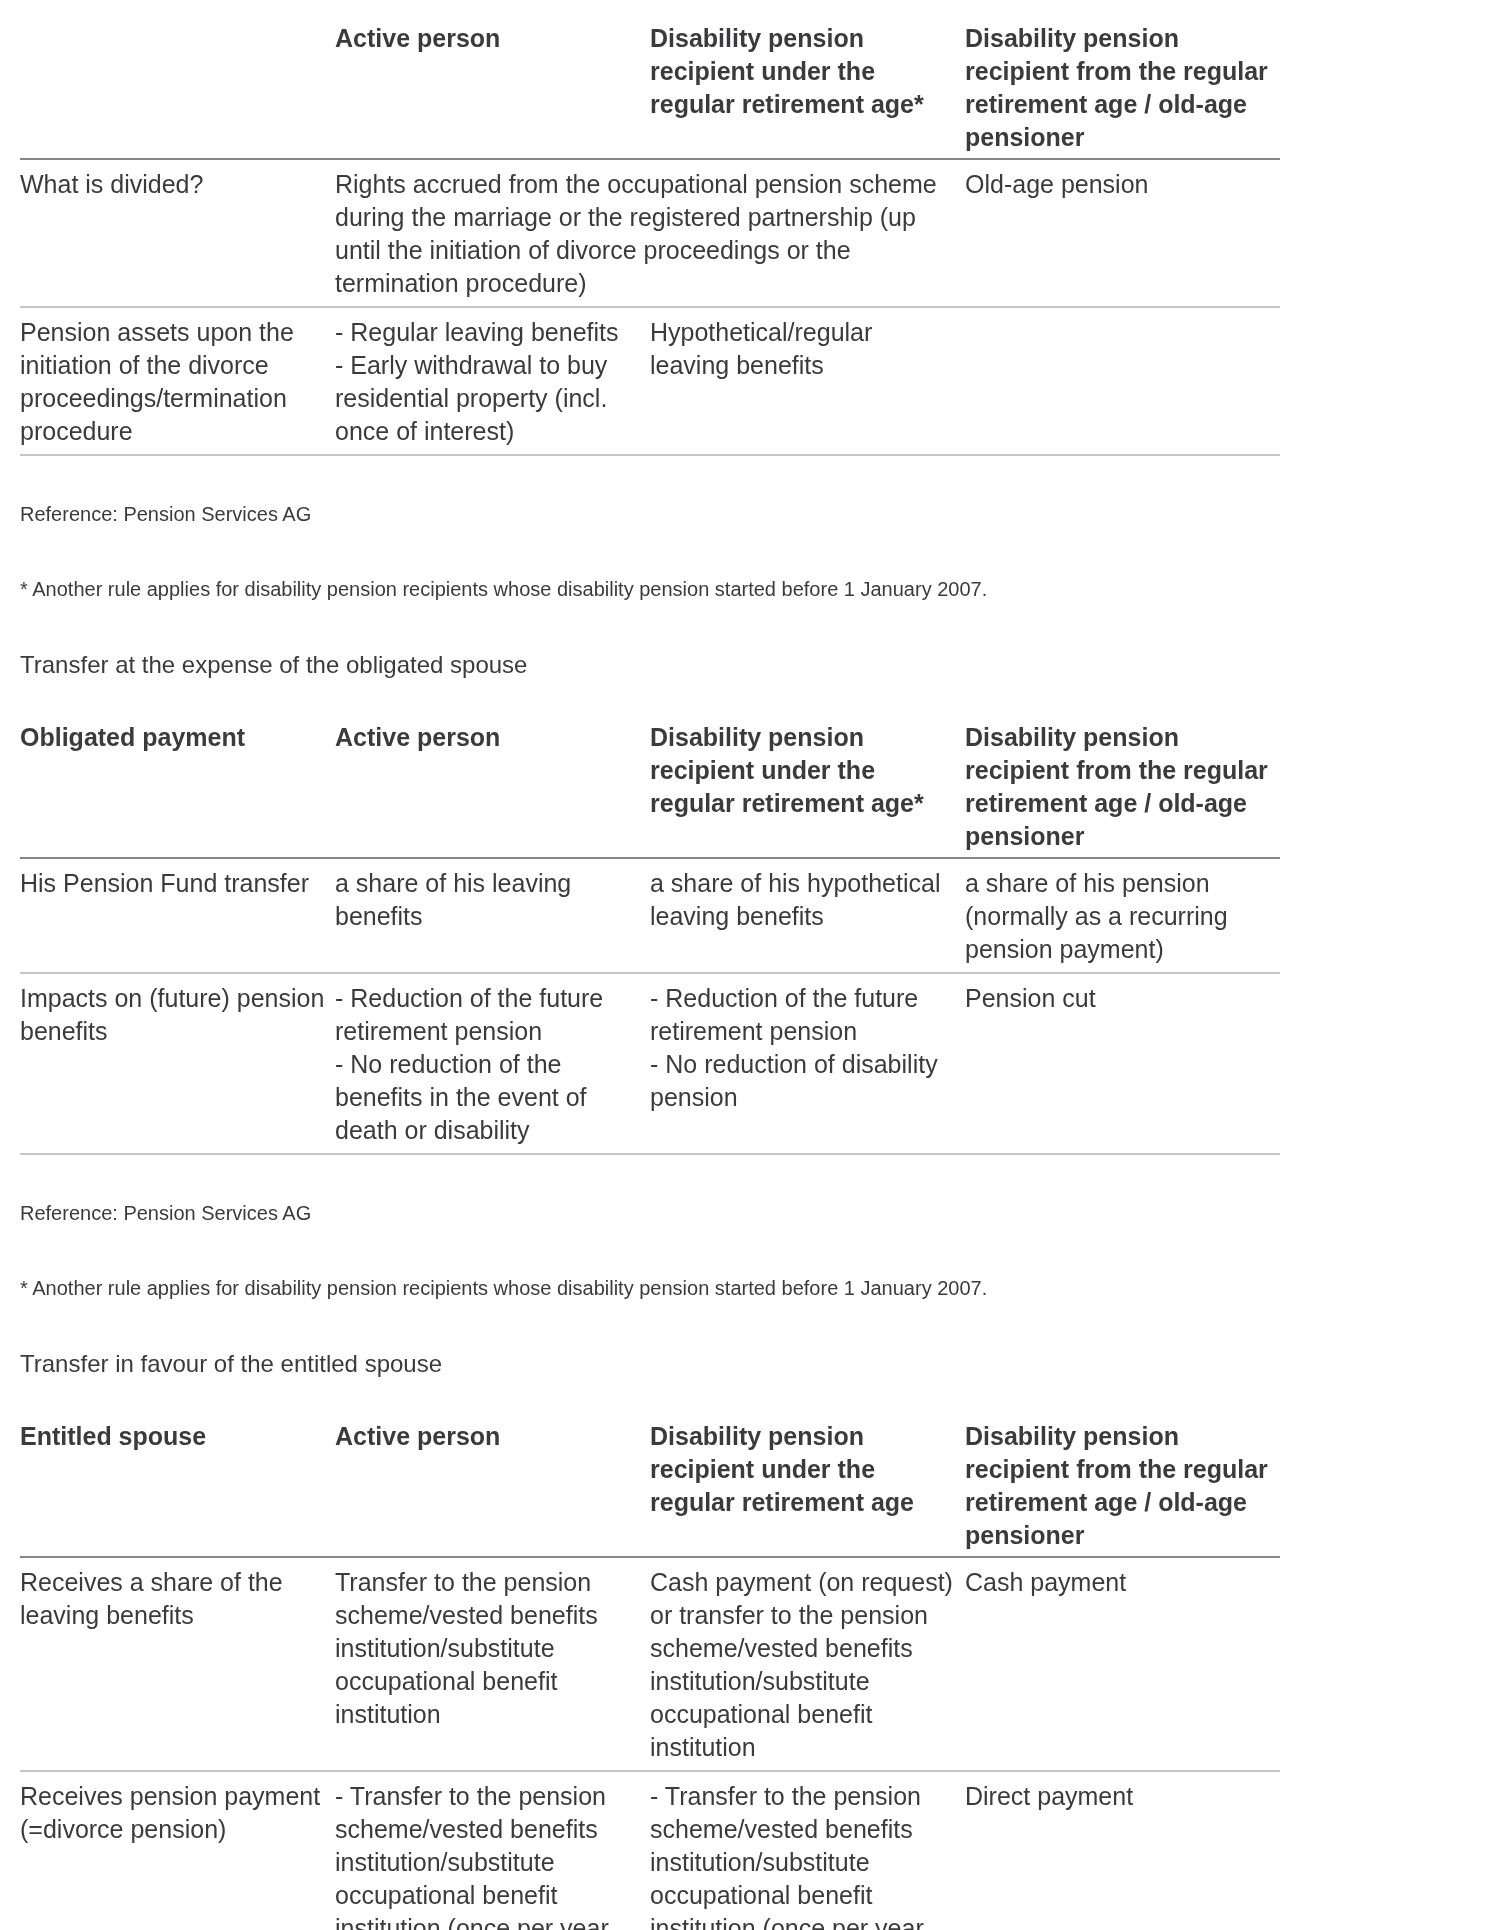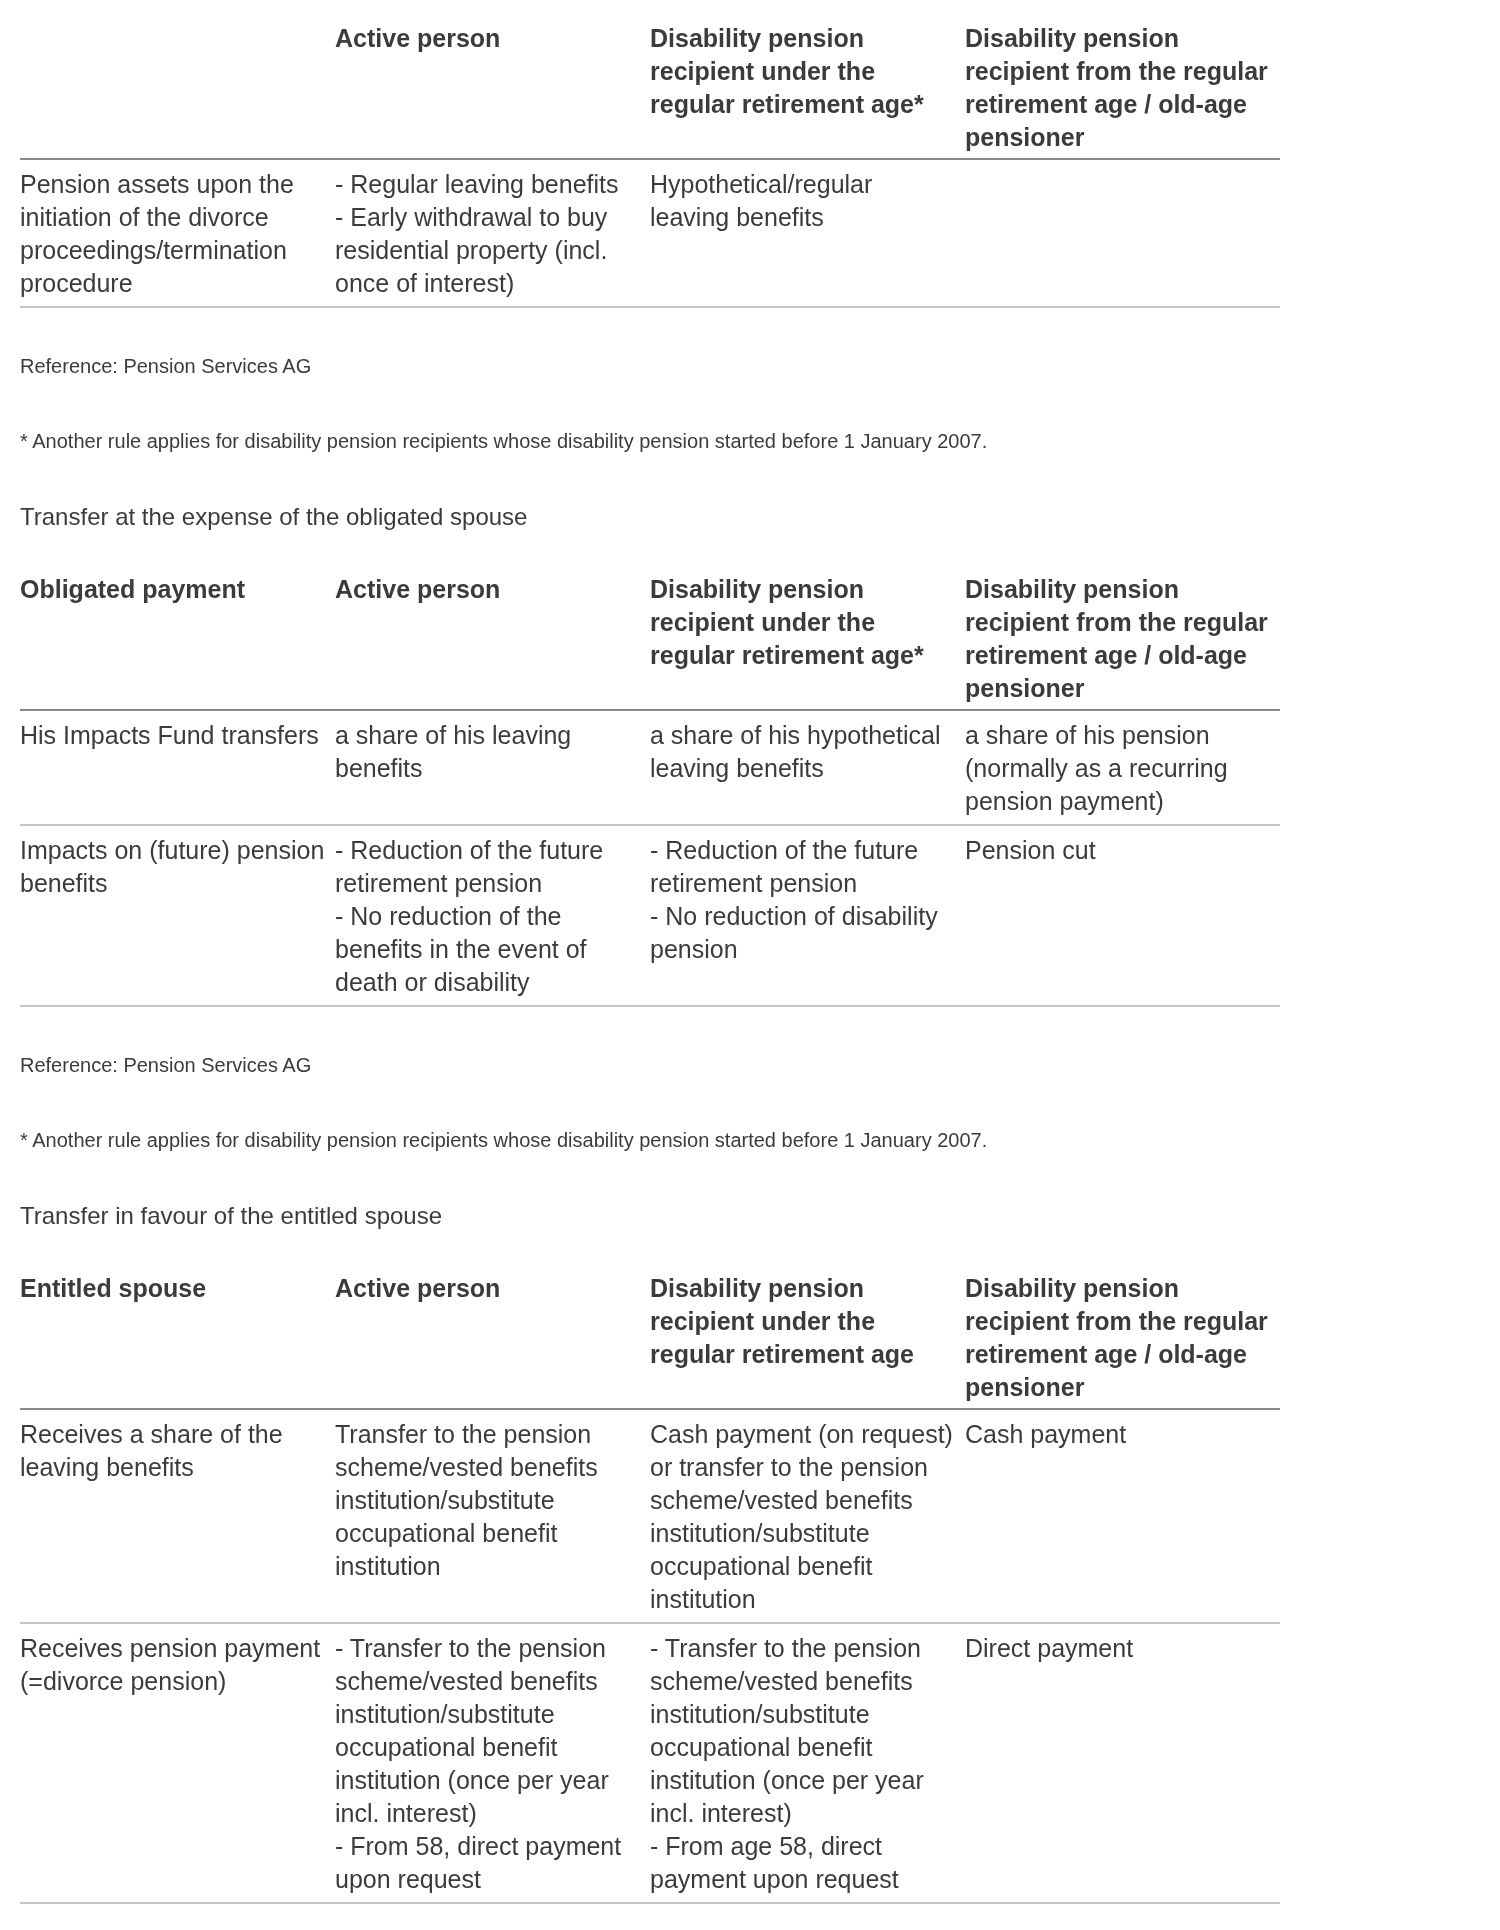--- a/index.html
+++ b/index.html
@@ -72,20 +72,25 @@
     <thead>
       <tr>
         <th></th>
         <th>Active person</th>
         <th>Disability pension recipient under the regular retirement age*</th>
         <th>Disability pension recipient from the regular retirement age / old-age pensioner</th>
       </tr>
     </thead>
     <tbody>
       <tr>
+        <td>What is divided?</td>
+        <td class="merged" colspan="2">Rights accrued from the occupational pension scheme during the marriage or the registered partnership (up until the initiation of divorce proceedings or the termination procedure)</td>
+        <td>Old-age pension</td>
+      </tr>
+      <tr>
         <td>Pension assets upon the initiation of the divorce proceedings/termination procedure</td>
         <td>- Regular leaving benefits
 - Early withdrawal to buy residential property (incl. once of interest)</td>
         <td>Hypothetical/regular leaving benefits</td>
         <td></td>
       </tr>
     </tbody>
   </table>
 
   <p class="para">Reference: Pension Services AG</p>
@@ -103,21 +108,21 @@
     <thead>
       <tr>
         <th>Obligated payment</th>
         <th>Active person</th>
         <th>Disability pension recipient under the regular retirement age*</th>
         <th>Disability pension recipient from the regular retirement age / old-age pensioner</th>
       </tr>
     </thead>
     <tbody>
       <tr>
-        <td>His Impacts Fund transfers</td>
+        <td>His Pension Fund transfer</td>
         <td>a share of his leaving benefits</td>
         <td>a share of his hypothetical leaving benefits</td>
         <td>a share of his pension (normally as a recurring pension payment)</td>
       </tr>
       <tr>
         <td>Impacts on (future) pension benefits</td>
         <td>- Reduction of the future retirement pension
 - No reduction of the benefits in the event of death or disability</td>
         <td>- Reduction of the future retirement pension
 - No reduction of disability pension</td>

